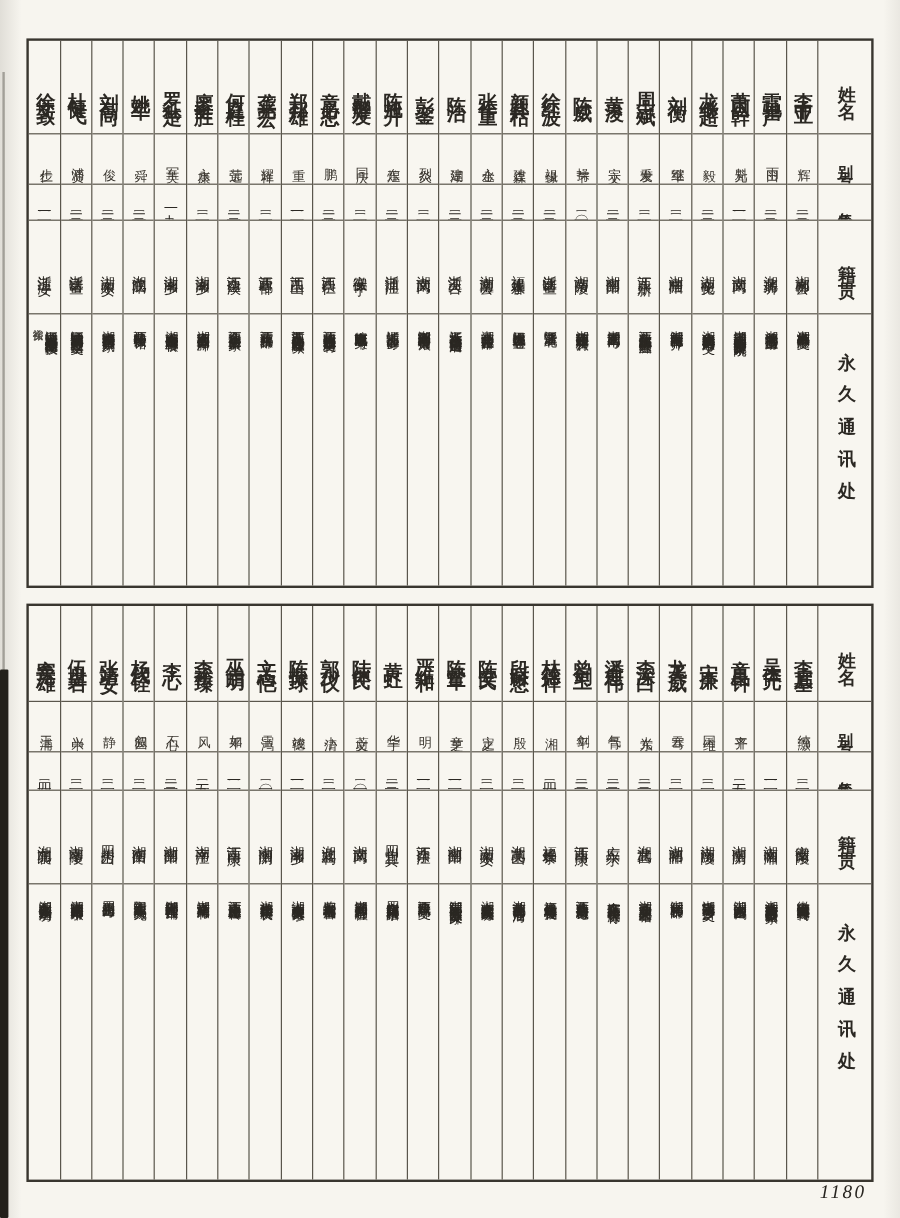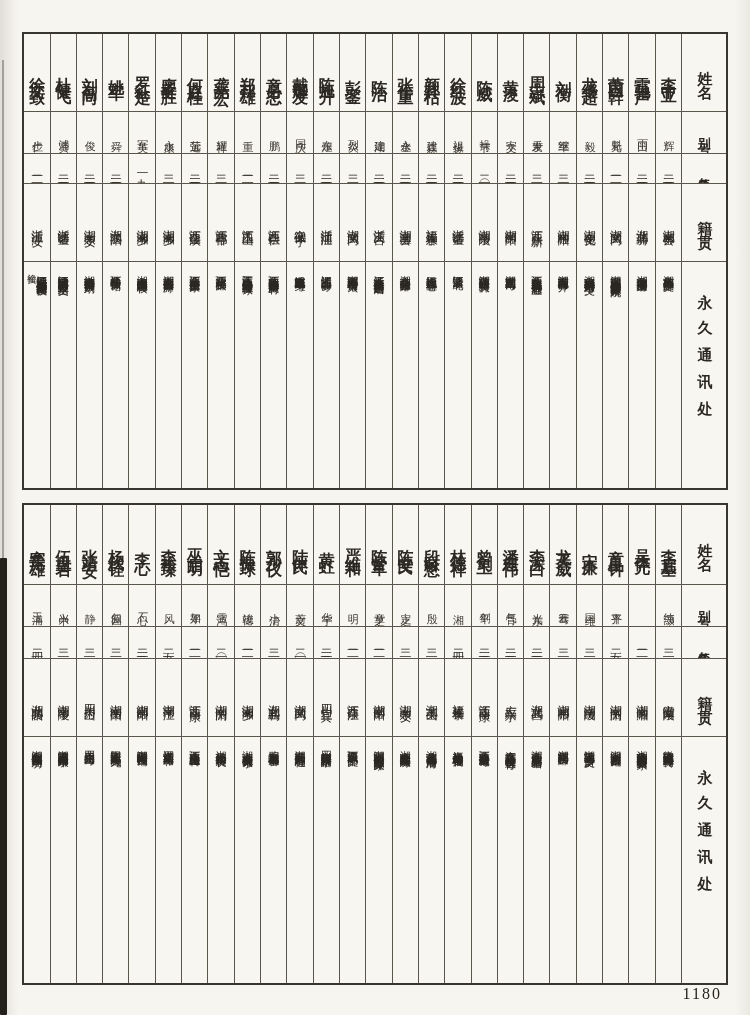--- a/index.html
+++ b/index.html
@@ -51,20 +51,21 @@
   .h-name{font-size:15px;letter-spacing:14px;}
   .h-alias{font-size:13px;letter-spacing:6px;}
   .h-age{font-size:12px;letter-spacing:2px;}
   .h-origin{font-size:15px;letter-spacing:14px;}
   .h-addr{font-size:15px;letter-spacing:27px;padding-top:14px;}
 
   .page-number{
     position:absolute;right:28px;bottom:12px;
     font-size:16px;letter-spacing:2px;color:#27241f;
     font-family:"Liberation Serif","DejaVu Serif",serif;
+    font-style:italic;
   }
 </style>
 </head>
 <body>
 
 <div class="page">
   <div class="scan-edge"></div>
   <div class="scan-edge-top"></div>
 
   <div class="dir-table t-top">

